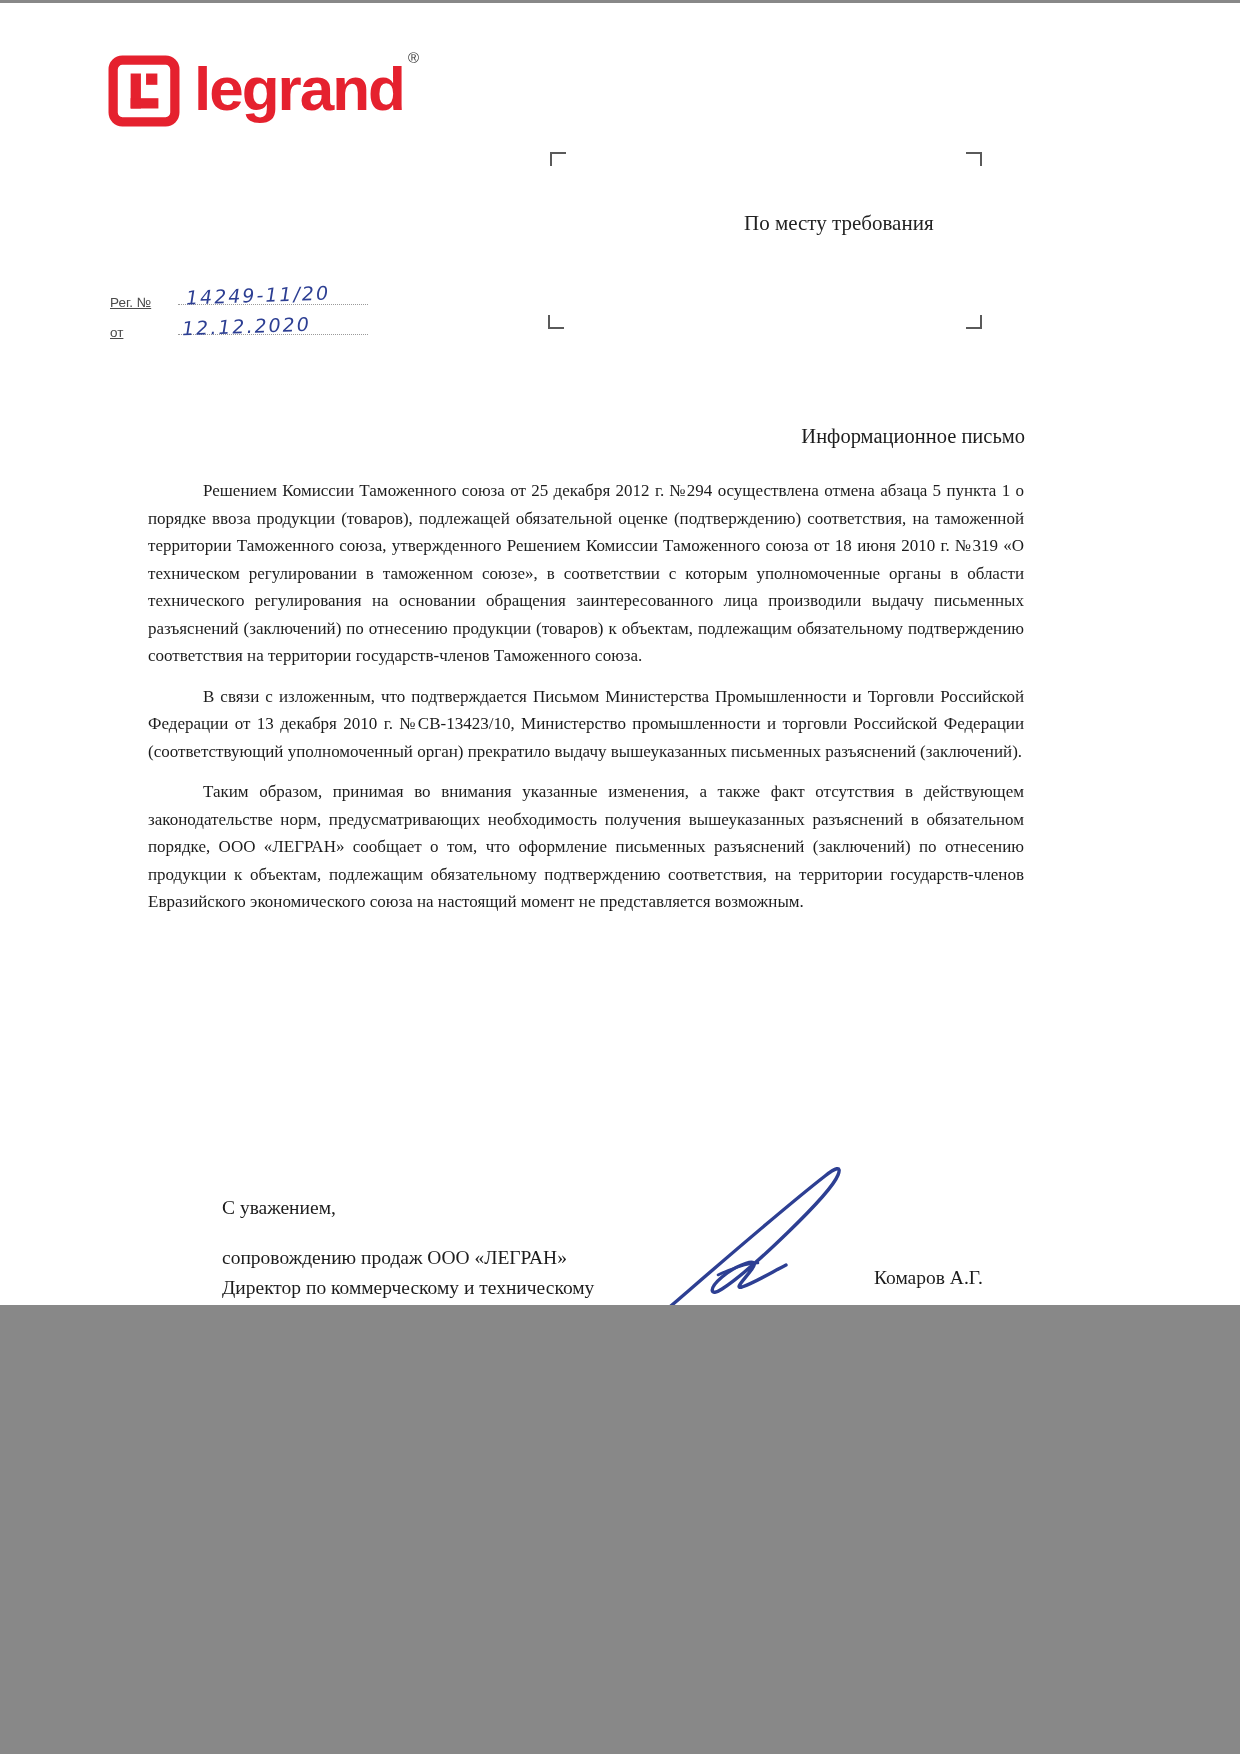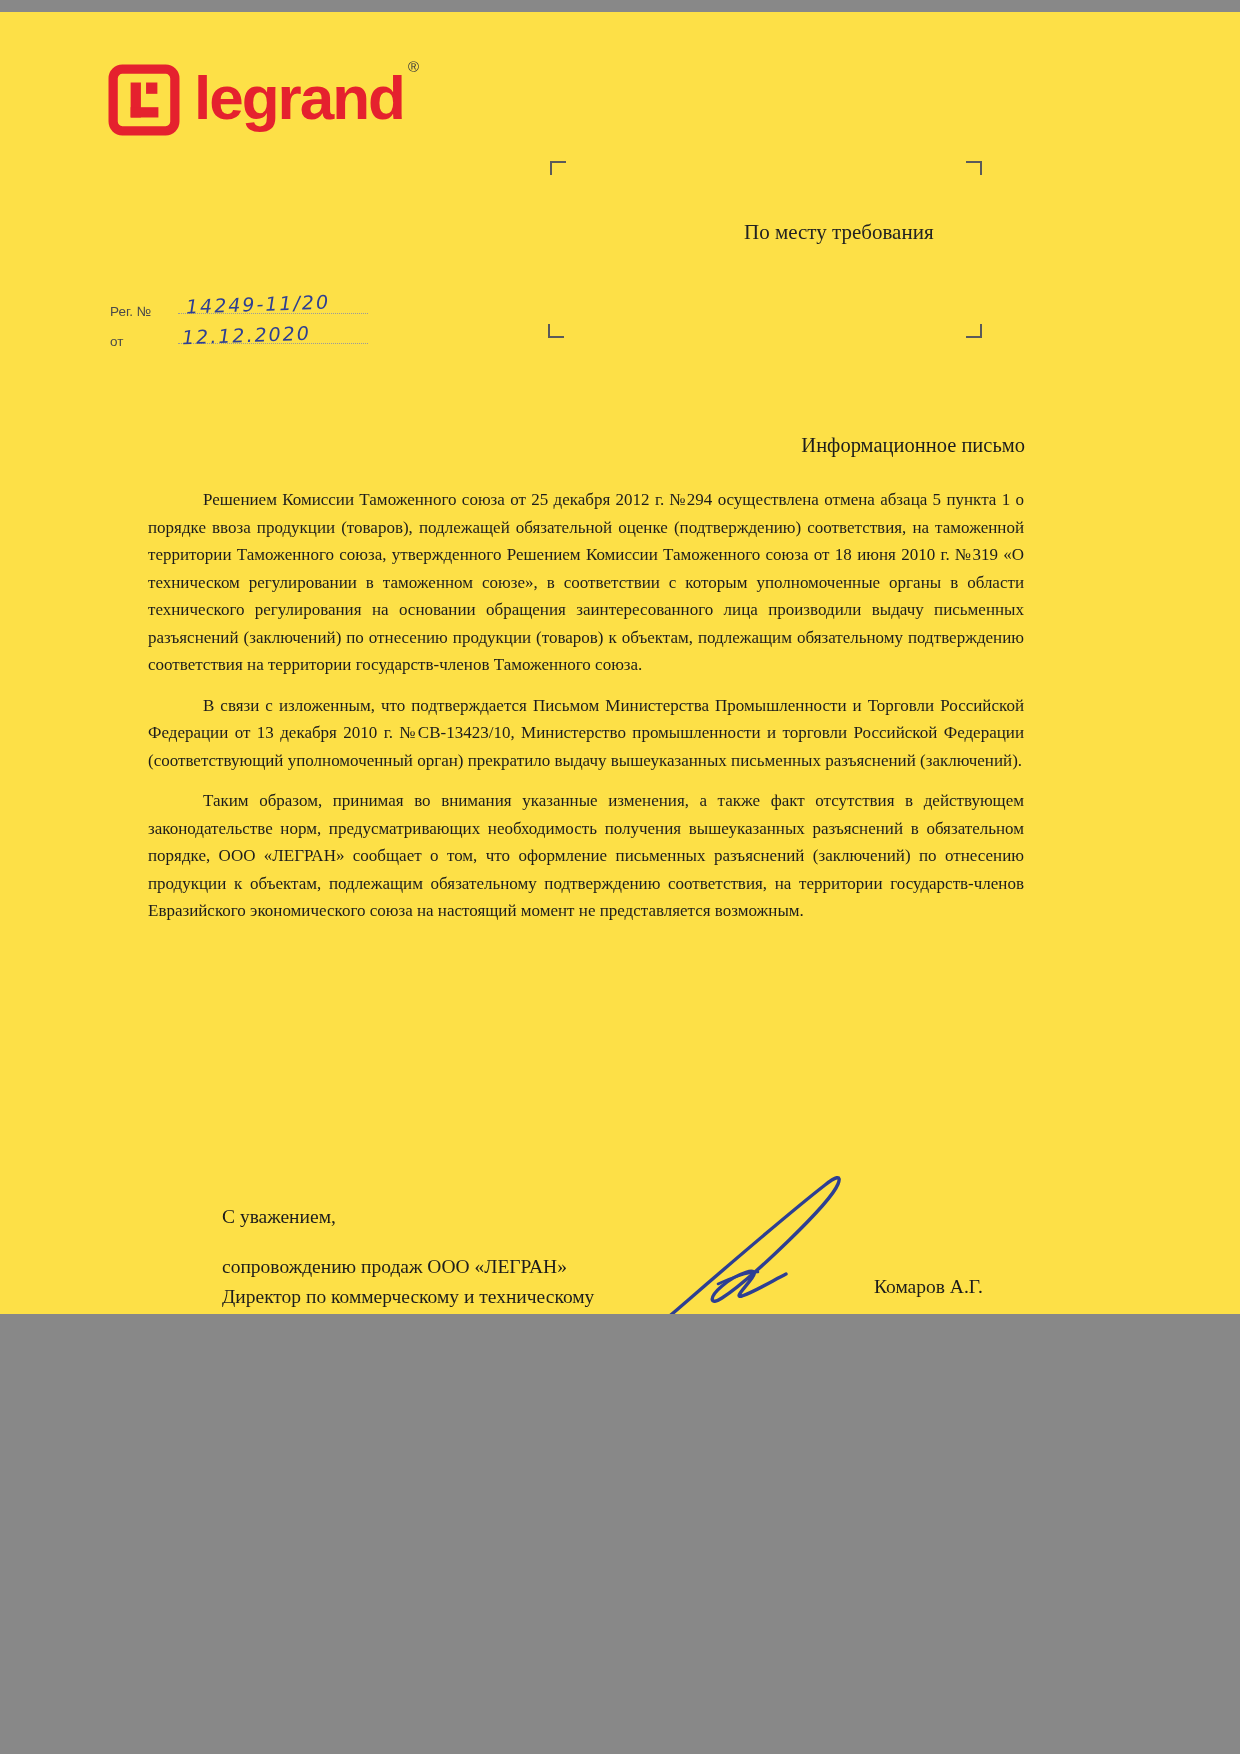--- a/index.html
+++ b/index.html
@@ -1,22 +1,22 @@
 <!DOCTYPE html>
 <html><head>
 <meta charset="utf-8">
 <style>
   * { margin: 0; padding: 0; box-sizing: border-box; }
   html, body { background: #888; }
   .page {
     position: relative;
     width: 1240px;
     height: 1302px;
-    margin: 12px auto;
-    background: #fde047;
+    margin: 3px auto;
+    background: #ffffff;
     font-family: "Liberation Serif", serif;
     color: #1c1c1c;
     overflow: hidden;
   }
 
   
   .logo-block { position: absolute; left: 108px; top: 52px; display: flex; align-items: center; }
   .logo-mark { width: 72px; height: 72px; display: block; }
   .logo-text {
     font-family: "Liberation Sans", sans-serif;
@@ -56,21 +56,21 @@
 
   .recipient {
     position: absolute; left: 744px; top: 208px;
     font-size: 21px; color: #222222;
   }
 
   
   .reg-label {
     position: absolute;
     font-family: "Liberation Sans", sans-serif;
-    font-size: 13.5px; color: #4a4a4a;
+    font-size: 13.5px; color: #4a4a4a; text-decoration: underline;
   }
   .reg-label.num { left: 110px; top: 292px; }
   .reg-label.from { left: 110px; top: 322px; }
   .hand-line {
     position: absolute;
     width: 190px;
     border-bottom: 1px dotted #9a9a9a;
     height: 24px;
   }
   .hand-line.num { left: 178px; top: 278px; }

